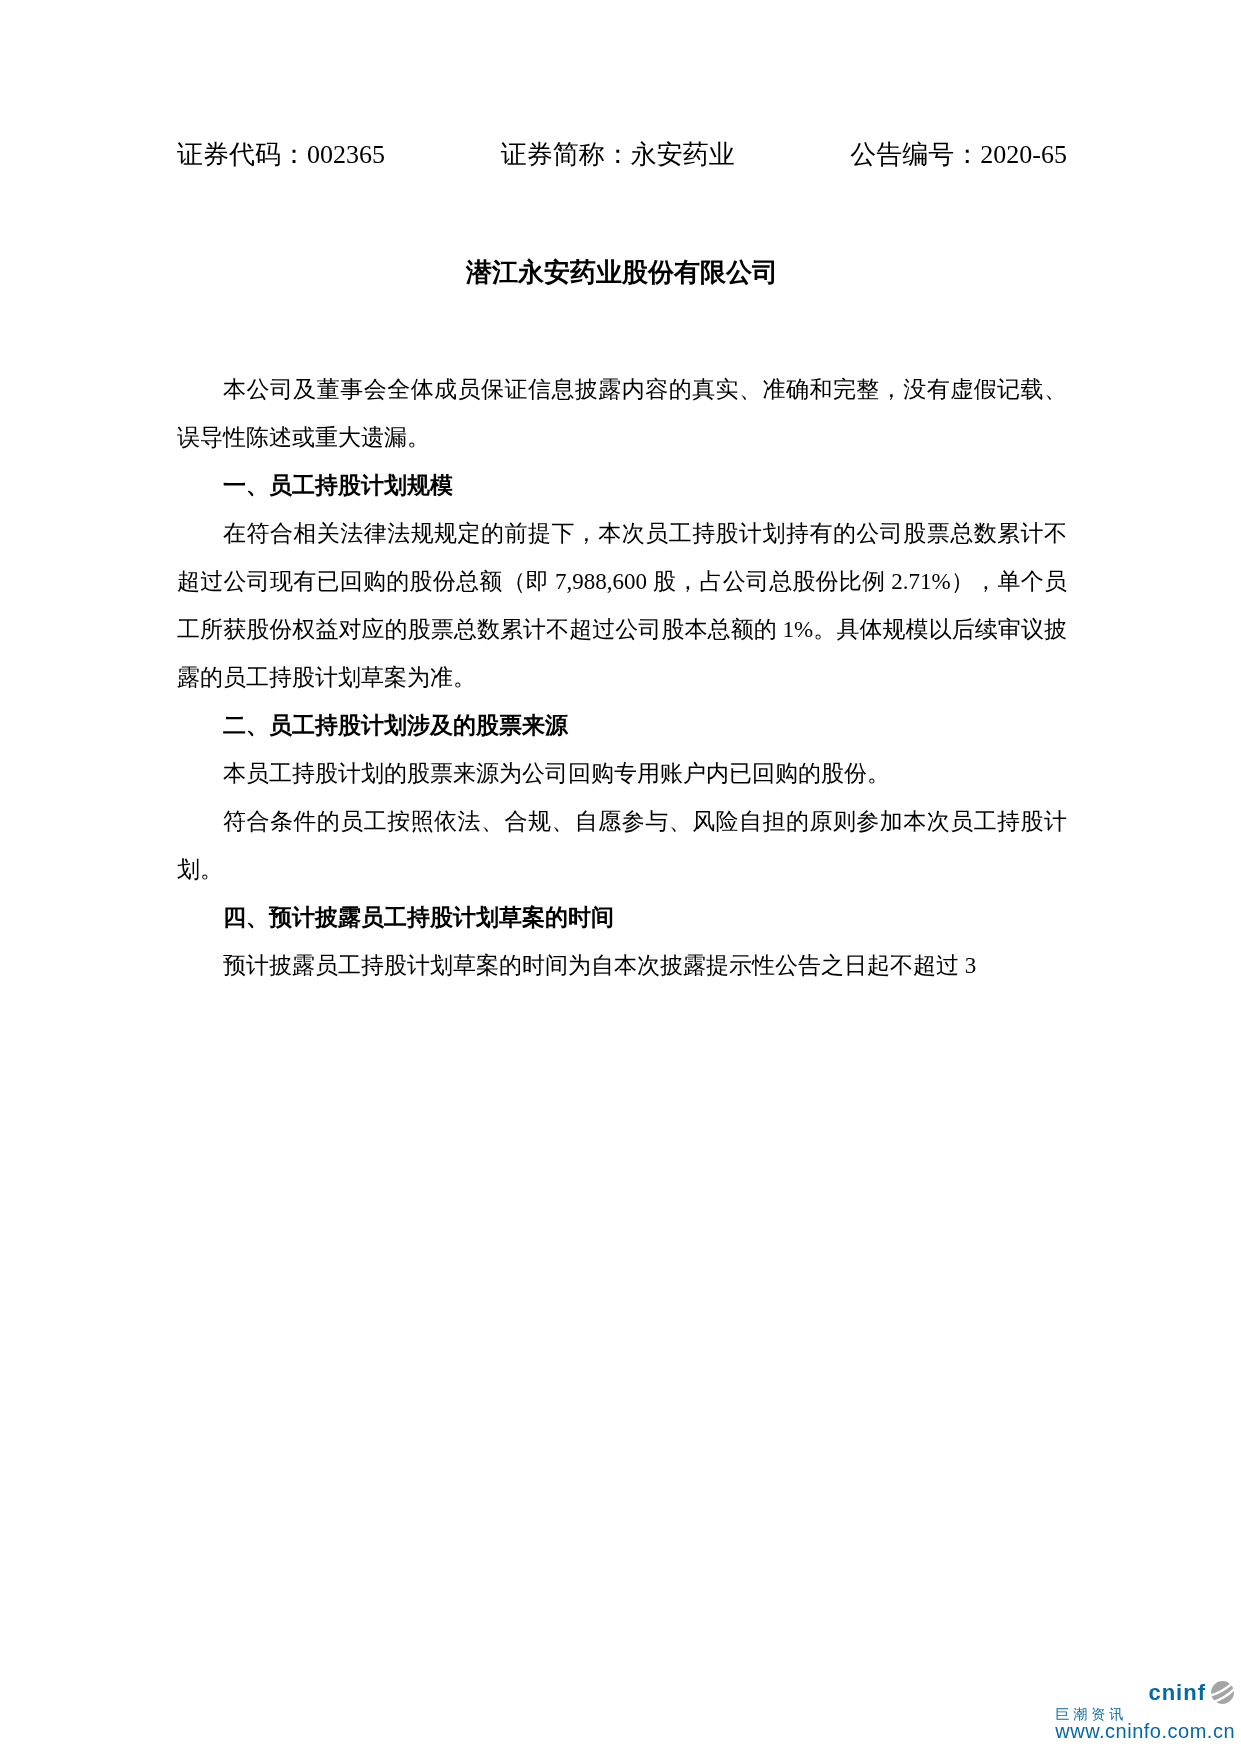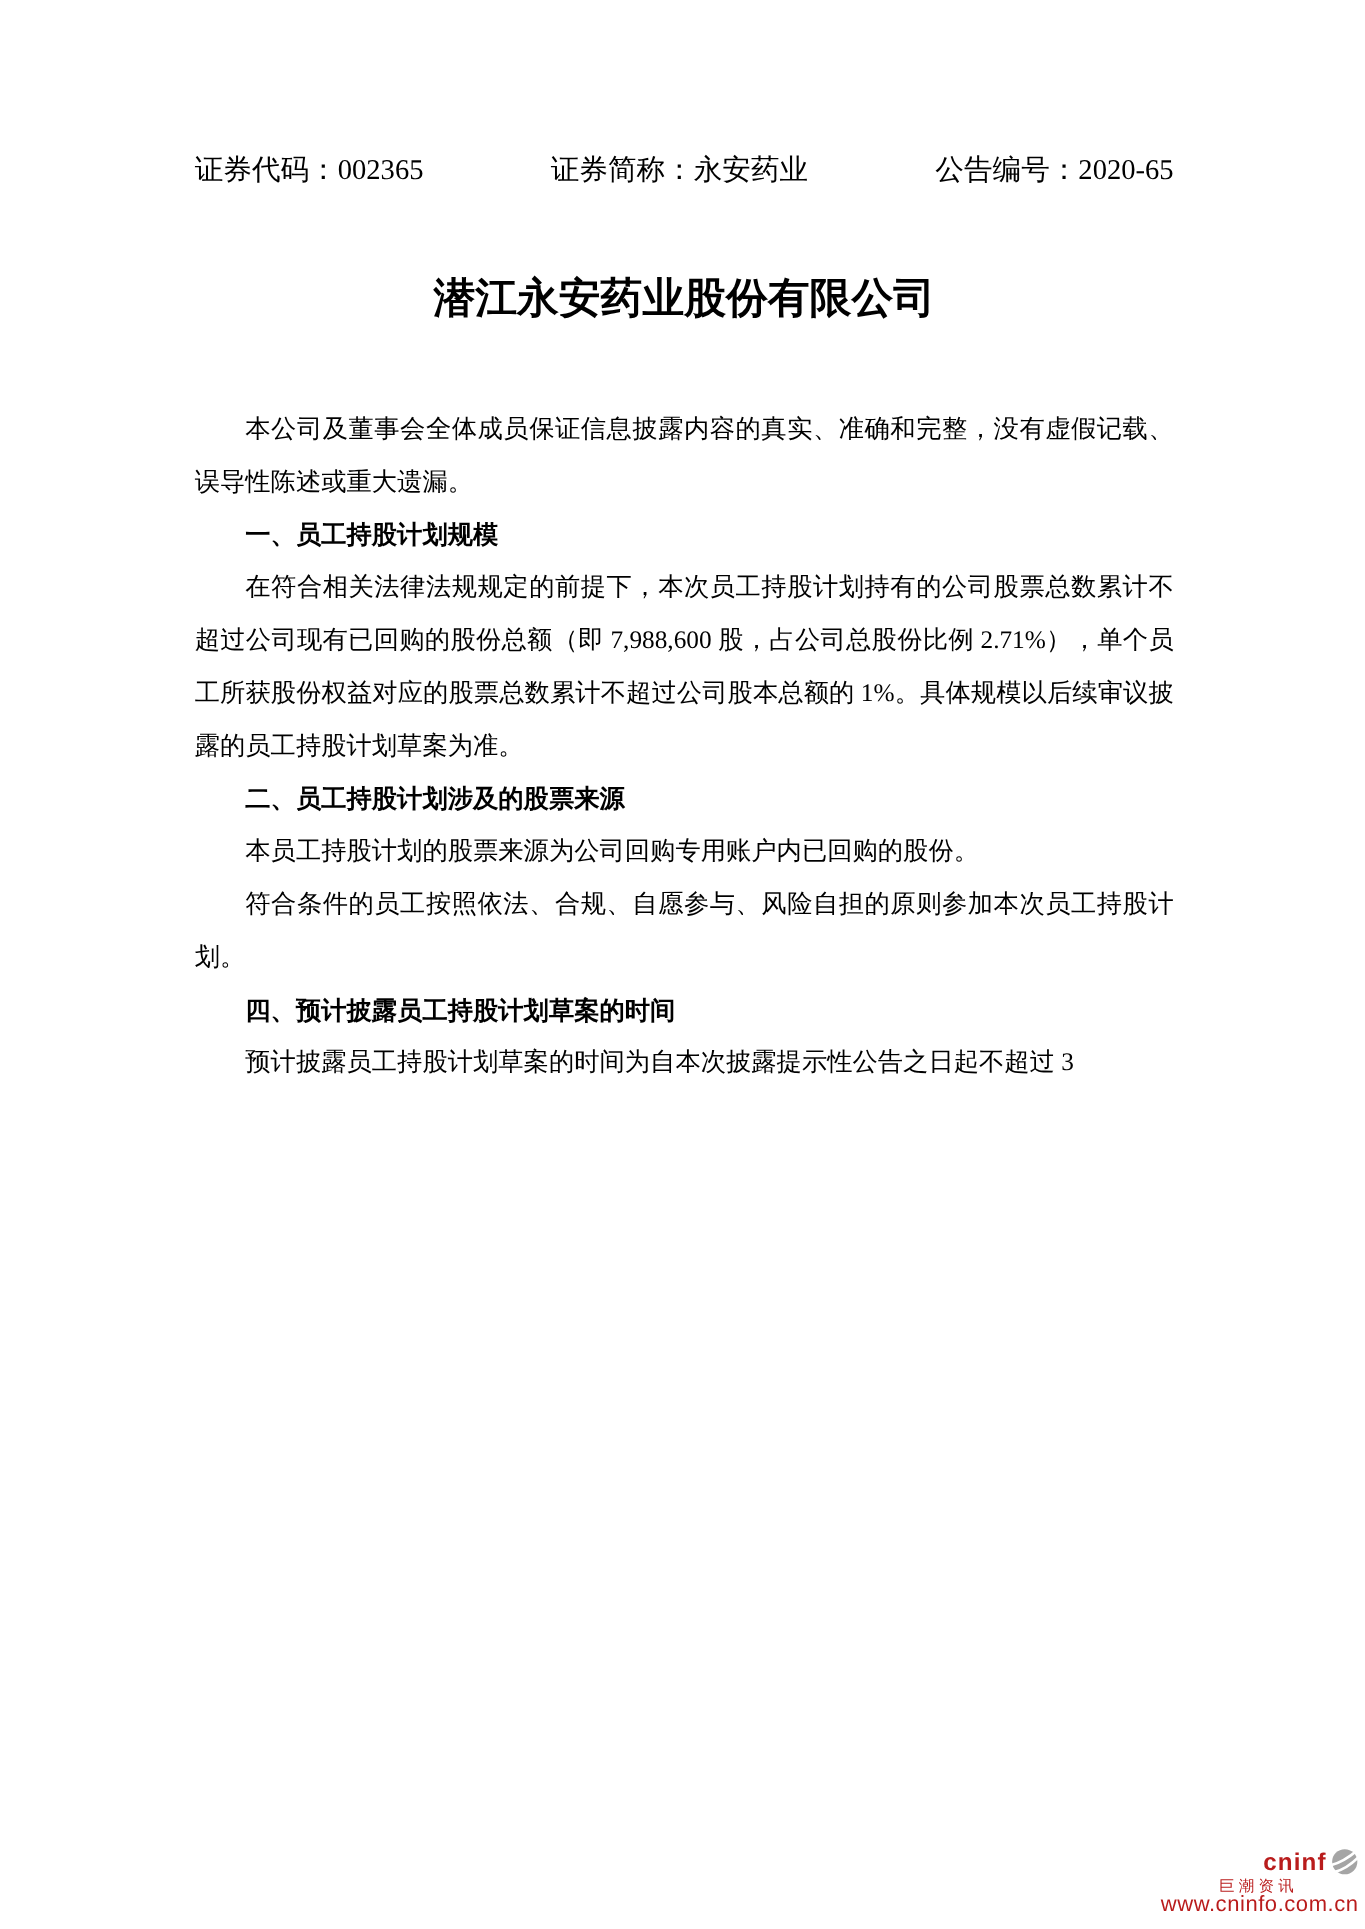--- a/index.html
+++ b/index.html
@@ -22,45 +22,45 @@
     display: flex;
     justify-content: space-between;
     font-size: 26px;
     line-height: 30px;
     white-space: nowrap;
   }
   .doc-title {
     text-align: center;
     font-family: "Liberation Sans", "DejaVu Sans", sans-serif;
     font-weight: bold;
-    font-size: 38px;
+    font-size: 26px;
     line-height: 44px;
     margin: 0;
   }
   .title1 { margin-top: 80px; }
   .title2 { margin-top: 17px; }
   .para {
     font-size: 23px;
     line-height: 48px;
     text-align: justify;
     text-indent: 2em;
     margin: 0;
   }
   .heading {
-    font-family: Liberation Sans, sans-serif;
+    font-family: Liberation Serif, serif;
     font-weight: bold;
   }
   .first-para  { margin-top: 72px; }
   .second-para { margin-top: 35px; }
   .watermark {
     position: absolute;
     right: 6px;
     top: 1680px;
-    text-align: center;
-    color: #b91c1c;
+    text-align: left;
+    color: #0369a1;
     font-family: "Liberation Sans", "DejaVu Sans", sans-serif;
   }
   .wm-top {
     display: flex;
     align-items: center;
     justify-content: flex-end;
     gap: 4px;
     font-weight: bold;
     font-size: 22px;
     line-height: 24px;

